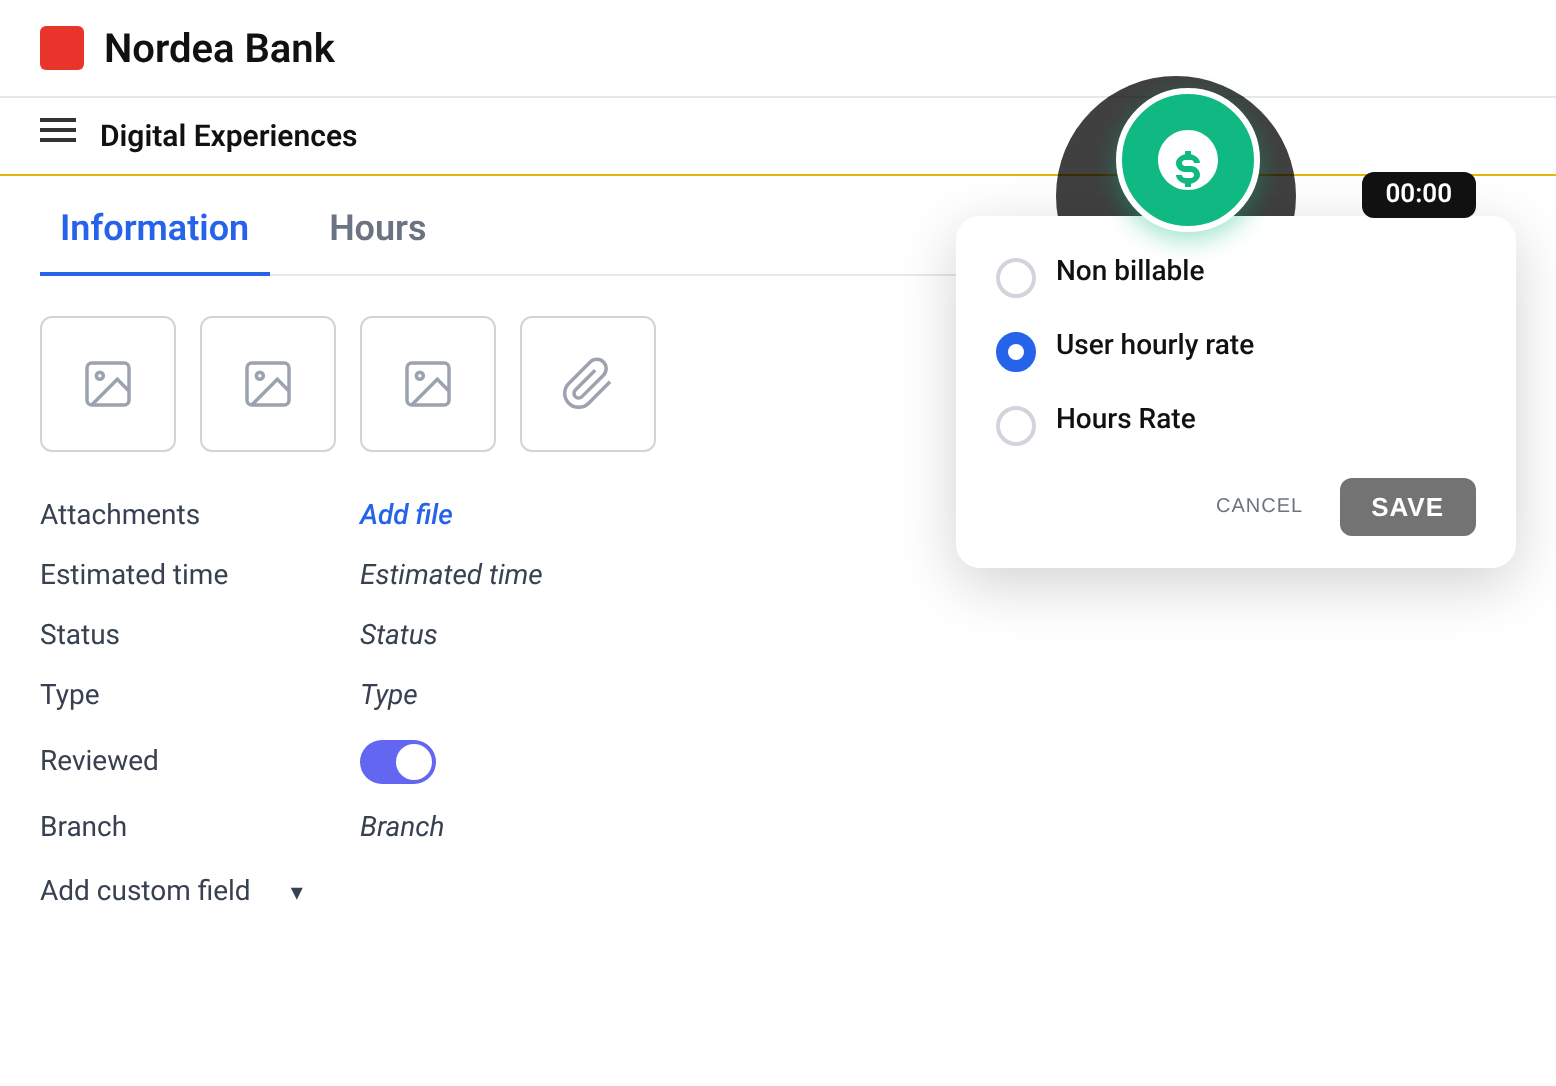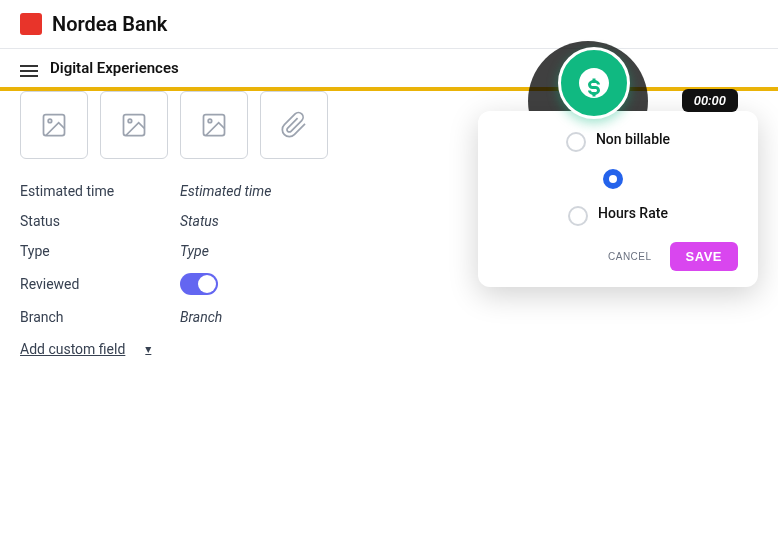--- a/index.html
+++ b/index.html
@@ -29,23 +29,23 @@
     }
     .logo-text {
       font-size: 20px;
       font-weight: 600;
       color: #111;
     }
 
     
     .navbar {
       display: flex;
-      align-items: flex-end;
+      align-items: flex-start;
       padding: 10px 20px;
-      border-bottom: 4px solid #eab308;
+      border-bottom: 1px solid #eab308;
     }
     .hamburger {
       margin-right: 12px;
       cursor: pointer;
       display: flex;
       flex-direction: column;
       gap: 3px;
     }
     .hamburger span {
       display: block;
@@ -165,21 +165,20 @@
 
     
     .add-custom-field {
       display: flex;
       align-items: center;
       gap: 20px;
       font-size: 14px;
       color: #374151;
       cursor: pointer;
       margin-top: 4px;
-      text-decoration: underline;
     }
     .chevron-down {
       font-size: 12px;
     }
     .dollar-circle {
       width: 72px;
       height: 72px;
       background: #10b981;
       border-radius: 50%;
       display: flex;
@@ -199,41 +198,39 @@
     .timer-badge {
       position: absolute;
       top: -10px;
       right: 20px;
       background: #111;
       color: #fff;
       font-size: 13px;
       font-weight: 600;
       padding: 4px 12px;
       border-radius: 6px;
-      font-style: italic;
     }
 
     
     .popup-card {
       position: absolute;
       top: 20px;
       right: 20px;
       width: 280px;
       background: #fff;
       border-radius: 12px;
       box-shadow: 0 8px 30px rgba(0,0,0,0.18);
       padding: 20px 20px 16px;
       z-index: 10;
     }
     .radio-option {
       display: flex;
       align-items: flex-start;
       margin-bottom: 16px;
       cursor: pointer;
-      justify-content: center;
     }
     .radio-outer {
       width: 20px;
       height: 20px;
       border-radius: 50%;
       border: 2px solid #d1d5db;
       margin-right: 10px;
       flex-shrink: 0;
       margin-top: 1px;
       display: flex;
@@ -275,21 +272,21 @@
       background: none;
       border: none;
       font-size: 10px;
       color: #6b7280;
       cursor: pointer;
       font-weight: 500;
       padding: 6px 8px;
       letter-spacing: 0.5px;
     }
     .btn-save {
-      background: #d946ef;
+      background: #737373;
       color: #fff;
       border: none;
       border-radius: 6px;
       font-size: 13px;
       font-weight: 600;
       padding: 7px 16px;
       cursor: pointer;
       letter-spacing: 0.5px;
     }
 
@@ -343,20 +340,28 @@
       <svg viewBox="0 0 24 24">
         <path d="M12 2C6.48 2 2 6.48 2 12s4.48 10 10 10 10-4.48 10-10S17.52 2 12 2zm1 17.93V21h-2v-1.07C9.39 19.56 8 18.38 8 17h2c0 .55.45 1 1 1h2c.55 0 1-.45 1-1s-.45-1-1-1h-2c-1.66 0-3-1.34-3-3 0-1.38 1.39-2.56 3-2.93V9h2v1.07C14.61 10.44 16 11.62 16 13h-2c0-.55-.45-1-1-1h-2c-.55 0-1 .45-1 1s.45 1 1 1h2c1.66 0 3 1.34 3 3 0 1.38-1.39 2.56-3 2.93z"></path>
       </svg>
     </div>
   </div>
 
   <div class="timer-abs">
     <span class="timer-badge">00:00</span>
   </div>
 
+  <div class="tabs">
+    <div class="tab active">
+      <span>Information</span>
+    </div>
+    <div class="tab">
+      <span>Hours</span>
+    </div>
+  </div>
 
   <div class="image-row">
     <div class="img-placeholder">
       <svg viewBox="0 0 24 24" fill="none" stroke="#9ca3af" stroke-width="1.5">
         <rect x="3" y="3" width="18" height="18" rx="2"></rect>
           <circle cx="8.5" cy="8.5" r="1.5"></circle>
           <polyline points="21 15 16 10 5 21"></polyline>
       </svg>
     </div>
     <div class="img-placeholder">
@@ -375,20 +380,24 @@
     </div>
     <div class="img-placeholder">
       <svg viewBox="0 0 24 24" fill="none" stroke="#9ca3af" stroke-width="1.5">
         <path d="M21.44 11.05l-9.19 9.19a6 6 0 01-8.49-8.49l9.19-9.19a4 4 0 015.66 5.66l-9.2 9.19a2 2 0 01-2.83-2.83l8.49-8.48"></path>
       </svg>
     </div>
   </div>
 
   <div class="fields">
     <div class="field-row">
+      <span class="field-label">Attachments</span>
+      <span class="field-link">Add file</span>
+    </div>
+    <div class="field-row">
       <span class="field-label">Estimated time</span>
       <span class="field-value">Estimated time</span>
     </div>
     <div class="field-row">
       <span class="field-label">Status</span>
       <span class="field-value">Status</span>
     </div>
     <div class="field-row">
       <span class="field-label">Type</span>
       <span class="field-value">Type</span>
@@ -413,20 +422,21 @@
     <div class="radio-option">
       <div class="radio-outer"></div>
       <div>
         <div class="radio-label">Non billable</div>
       </div>
     </div>
 
     <div class="radio-option">
       <div class="radio-outer selected"></div>
       <div>
+        <div class="radio-label">User hourly rate</div>
       </div>
     </div>
 
     <div class="radio-option">
       <div class="radio-outer"></div>
       <div>
         <div class="radio-label">Hours Rate</div>
       </div>
     </div>
 

